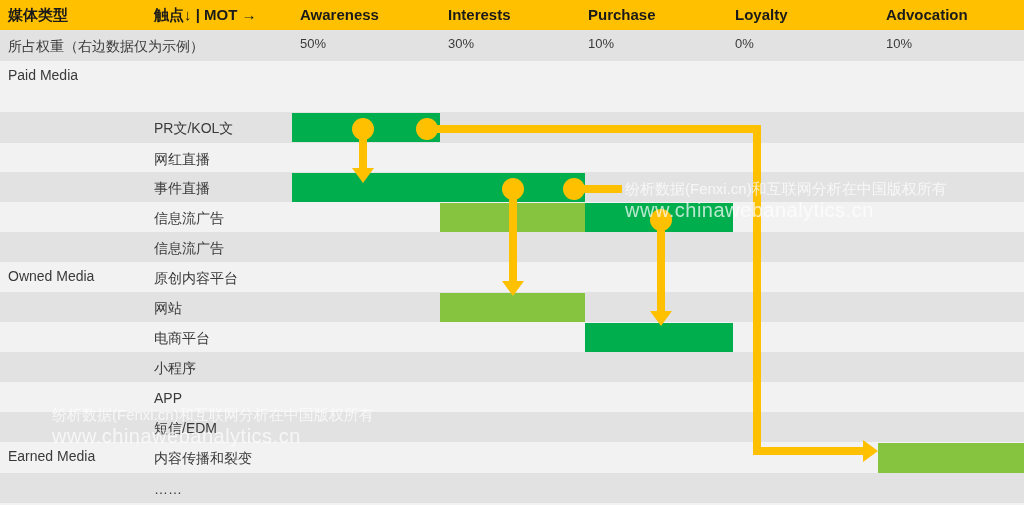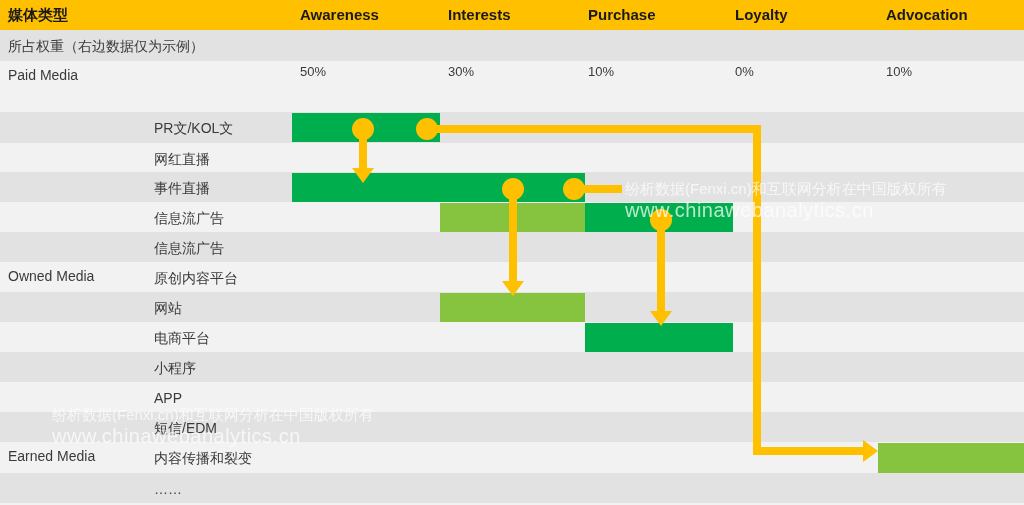--- a/index.html
+++ b/index.html
@@ -28,21 +28,21 @@
   .row.even{background:#e2e2e2;}
   .row .media{
     position:absolute;left:8px;top:0;
     font-size:14px;color:#3a3a3a;white-space:nowrap;
   }
   .row .touch{
     position:absolute;left:154px;top:0;
     font-size:14px;color:#3a3a3a;white-space:pre-line;line-height:21px;
   }
   .row .weight{
-    position:absolute;top:0;font-size:13px;color:#3a3a3a;white-space:nowrap;margin-top:28px;
+    position:absolute;top:0;font-size:13px;color:#3a3a3a;white-space:nowrap;
   }
   .rowtxtpad{padding-top:6px;}
 
   
   .bar{position:absolute;}
   .bar.dark{background:#00AE4D;}
   .bar.light{background:#86C440;}
 
   
   .conn{position:absolute;background:#FFC000;}
@@ -63,20 +63,21 @@
   .wm .l1{font-size:15px;display:block;}
   .wm .l2{font-size:20px;display:block;letter-spacing:.5px;}
 </style>
 </head>
 <body>
 
 <div id="board">
 
   <div class="hdr">
       <span class="cell" style="left: 8px;">媒体类型</span>
+      <span class="cell" style="left: 154px;">触点↓ | MOT →</span>
       <span class="cell" style="left: 300px;">Awareness</span>
       <span class="cell" style="left: 448px;">Interests</span>
       <span class="cell" style="left: 588px;">Purchase</span>
       <span class="cell" style="left: 735px;">Loyalty</span>
       <span class="cell" style="left: 886px;">Advocation</span>
     </div>
 
   <div id="rows">
       <div class="row odd" style="top: 61px; height: 51px;">
         <span class="media rowtxtpad">Paid Media</span>

